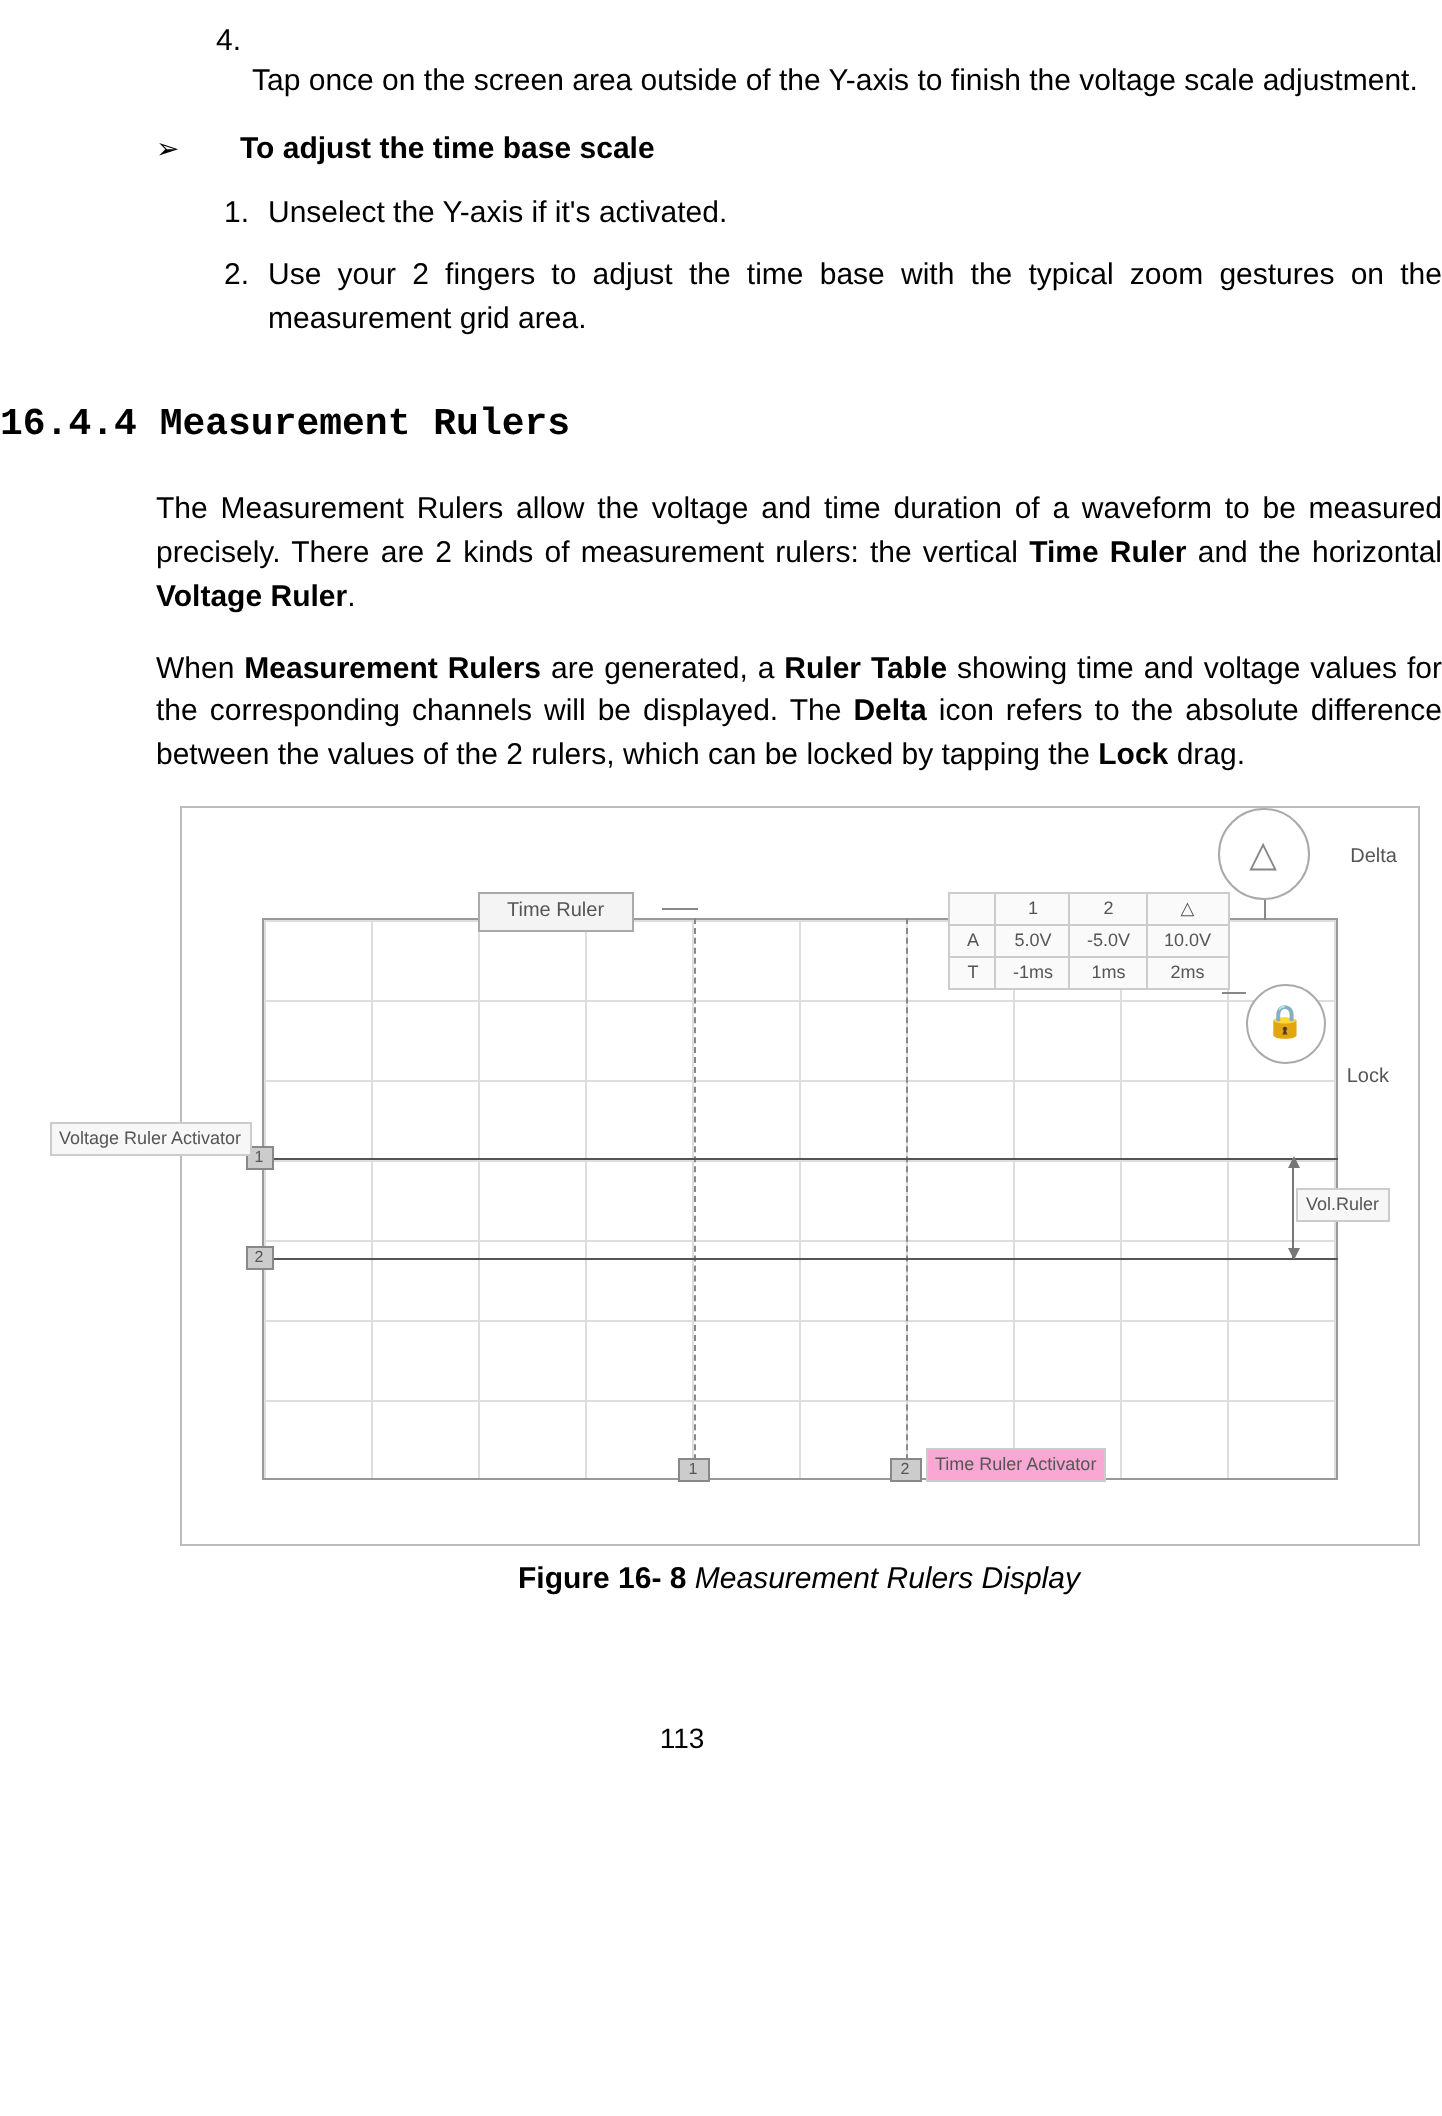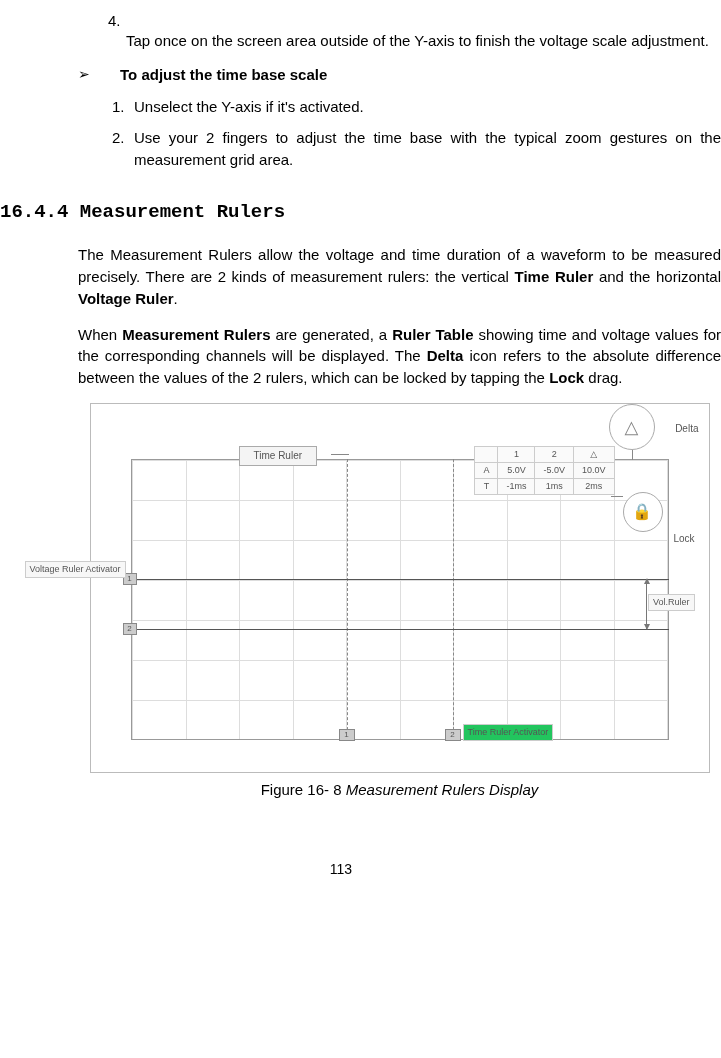--- a/index.html
+++ b/index.html
@@ -92,23 +92,23 @@
       border-left: 1px solid #777;
     }
     .volr-arrow::before, .volr-arrow::after {
       content: ''; position: absolute; left: -3px; width: 0; height: 0;
       border-left: 3px solid transparent; border-right: 3px solid transparent;
     }
     .volr-arrow::before { top: -1px; border-bottom: 6px solid #777; }
     .volr-arrow::after { bottom: -1px; border-top: 6px solid #777; }
     .volr-label { position: absolute; right: 14px; top: 190px; font-size: 9px; color: #555; border: 1px solid #ccc; background: #f7f7f7; padding: 1px 4px; }
     
-    .tra-label { position: absolute; bottom: 31px; left: 372px; font-size: 9px; color: #555; border: 1px solid #ccc; background: #22c55e; padding: 1px 4px; }
+    .tra-label { position: absolute; bottom: 31px; left: 372px; font-size: 9px; color: #555; border: 1px solid #ccc; background: #f9a8d4; padding: 1px 4px; }
     .fig-caption { margin-top: 6px; font-size: 15px; }
-    .fig-caption .bold { font-weight: normal; }
+    .fig-caption .bold { font-weight: bold; }
     .fig-caption .italic { font-style: italic; }
     .page-num { position: absolute; width: 682px; text-align: center; font-size: 14px; margin-top: 58px; }
   </style>
 </head>
 <body>
 
 <div class="content">
   <div class="ol-item">
     <div class="ol-num">4.</div>
     <div class="ol-text">Tap once on the screen area outside of the Y-axis to finish the voltage scale adjustment.</div>

